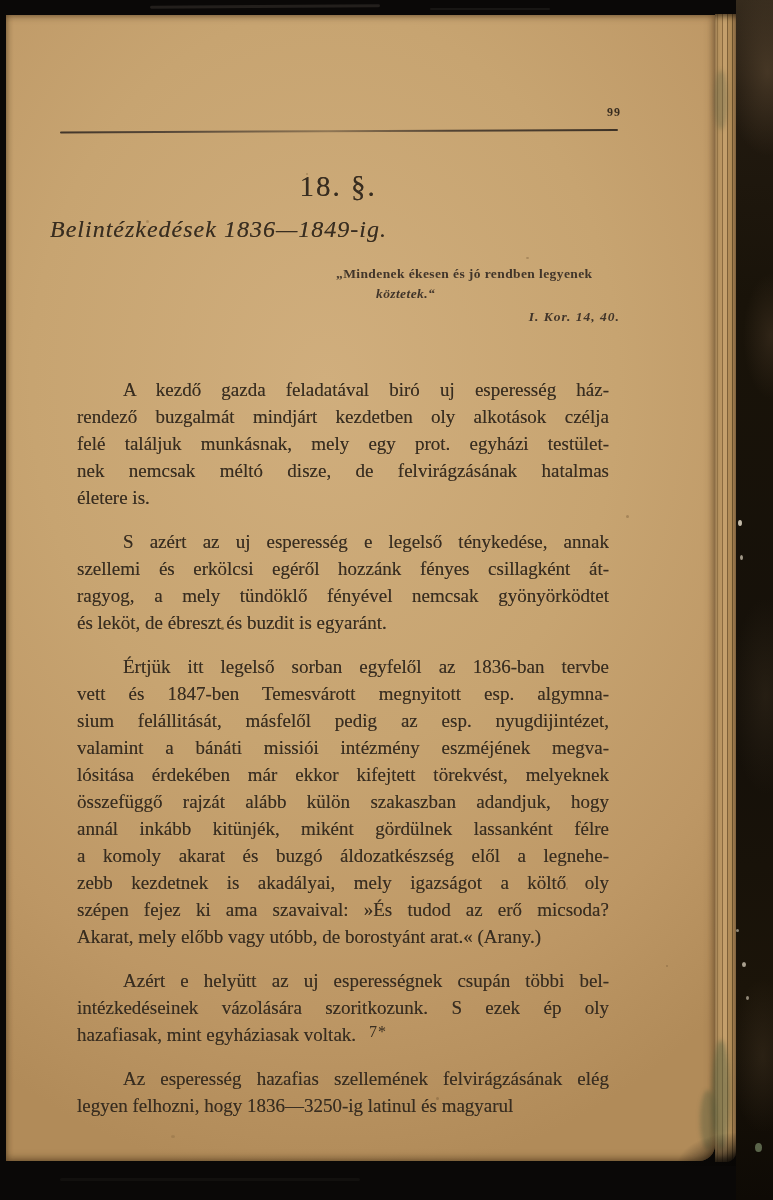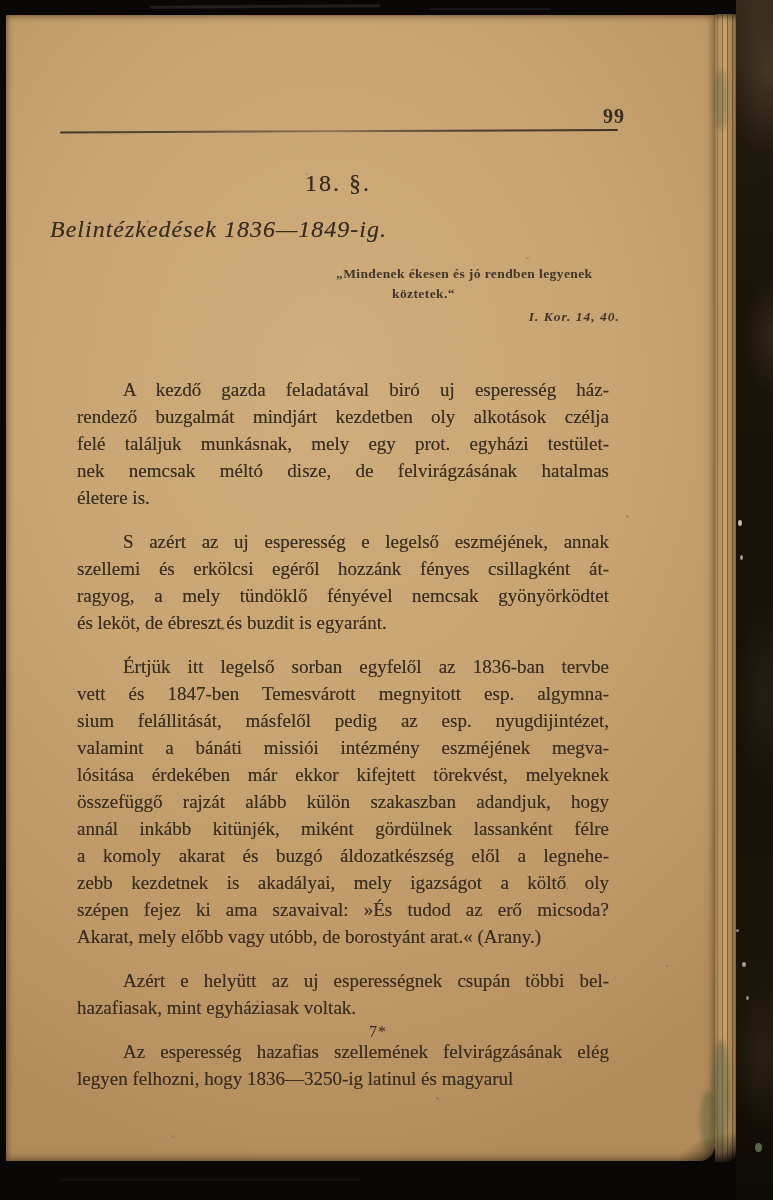--- a/index.html
+++ b/index.html
@@ -24,44 +24,44 @@
       inset 0 4px 7px -3px rgba(70,50,25,.5),
       inset 0 -5px 8px -3px rgba(70,50,25,.55),
       inset 4px 0 6px -3px rgba(80,58,30,.4);
     border-bottom-right-radius:16px;
     color:var(--ink,#382d20);
   }
   .speck{position:absolute;border-radius:50%;background:rgba(88,66,38,.30);}
 
   .pagenum{
     position:absolute;left:588px;top:90px;width:40px;
-    font-size:20px;font-weight:700;letter-spacing:1px;text-align:center;
+    font-size:12px;font-weight:700;letter-spacing:1px;text-align:center;
   }
   .rule{
     position:absolute;left:54px;top:114px;width:558px;height:2px;
     transform:rotate(-.25deg);transform-origin:right center;
     background:linear-gradient(90deg,#42362a 0%,#5a4b3b 22%,rgba(86,70,52,.5) 48%,#534434 70%,#3d3226 100%);
     border-radius:1px;
   }
   .section-heading{
     position:absolute;left:44px;top:155px;width:576px;text-align:center;
-    font-size:24px;letter-spacing:2px;
+    font-size:29px;letter-spacing:2px;
     text-shadow:0 0 .5px rgba(56,45,32,.7);
   }
   .chapter-title{
     position:absolute;left:44px;top:201px;width:576px;text-align:left;
     font-style:italic;font-size:24px;letter-spacing:1px;
     text-shadow:0 0 .5px rgba(56,45,32,.6);
   }
   .epigraph{
     position:absolute;left:330px;top:249px;width:292px;
     font-size:13.5px;font-weight:700;line-height:20px;letter-spacing:.4px;
     color:#41352a;
   }
-  .epigraph .e2{margin-left:56px;}
+  .epigraph .e2{margin-left:40px;font-style:italic;}
   .epigraph .attr{
     margin-top:3px;text-align:right;padding-right:8px;
     font-style:italic;font-size:13.5px;letter-spacing:1px;
   }
   .body-text{
     position:absolute;left:54px;top:344px;width:566px;
     font-size:19px;line-height:27px;
     text-shadow:0 0 .4px rgba(56,45,32,.55);
   }
   .para{margin:17px;}
@@ -133,40 +133,41 @@
 
     <div class="body-text">
         <div class="para">
           <div class="bline first">A kezdő gazda feladatával biró uj esperesség ház-</div>
           <div class="bline">rendező buzgalmát mindjárt kezdetben oly alkotások czélja</div>
           <div class="bline">felé találjuk munkásnak, mely egy prot. egyházi testület-</div>
           <div class="bline">nek nemcsak méltó disze, de felvirágzásának hatalmas</div>
           <div class="bline last">életere is.</div>
         </div>
         <div class="para">
-          <div class="bline first">S azért az uj esperesség e legelső eszméjének, annak</div>
+          <div class="bline first">S azért az uj esperesség e legelső ténykedése, annak</div>
           <div class="bline">szellemi és erkölcsi egéről hozzánk fényes csillagként át-</div>
           <div class="bline">ragyog, a mely tündöklő fényével nemcsak gyönyörködtet</div>
           <div class="bline last">és leköt, de ébreszt és buzdit is egyaránt.</div>
         </div>
         <div class="para">
           <div class="bline first">Értjük itt legelső sorban egyfelől az 1836-ban tervbe</div>
           <div class="bline">vett és 1847-ben Temesvárott megnyitott esp. algymna-</div>
           <div class="bline">sium felállitását, másfelől pedig az esp. nyugdijintézet,</div>
           <div class="bline">valamint a bánáti missiói intézmény eszméjének megva-</div>
           <div class="bline">lósitása érdekében már ekkor kifejtett törekvést, melyeknek</div>
           <div class="bline">összefüggő rajzát alább külön szakaszban adandjuk, hogy</div>
           <div class="bline">annál inkább kitünjék, miként gördülnek lassanként félre</div>
           <div class="bline">a komoly akarat és buzgó áldozatkészség elől a legnehe-</div>
           <div class="bline">zebb kezdetnek is akadályai, mely igazságot a költő oly</div>
           <div class="bline">szépen fejez ki ama szavaival: »És tudod az erő micsoda?</div>
           <div class="bline last">Akarat, mely előbb vagy utóbb, de borostyánt arat.« (Arany.)</div>
         </div>
         <div class="para">
           <div class="bline first">Azért e helyütt az uj esperességnek csupán többi bel-</div>
+          <div class="bline">intézkedéseinek vázolására szoritkozunk. S ezek ép oly</div>
           <div class="bline last">hazafiasak, mint egyháziasak voltak.</div>
         </div>
         <div class="para">
           <div class="bline first">Az esperesség hazafias szellemének felvirágzásának elég</div>
           <div class="bline last">legyen felhozni, hogy 1836—3250-ig latinul és magyarul</div>
         </div>
       </div>
 
     <div class="signature-mark">7*</div>
 

